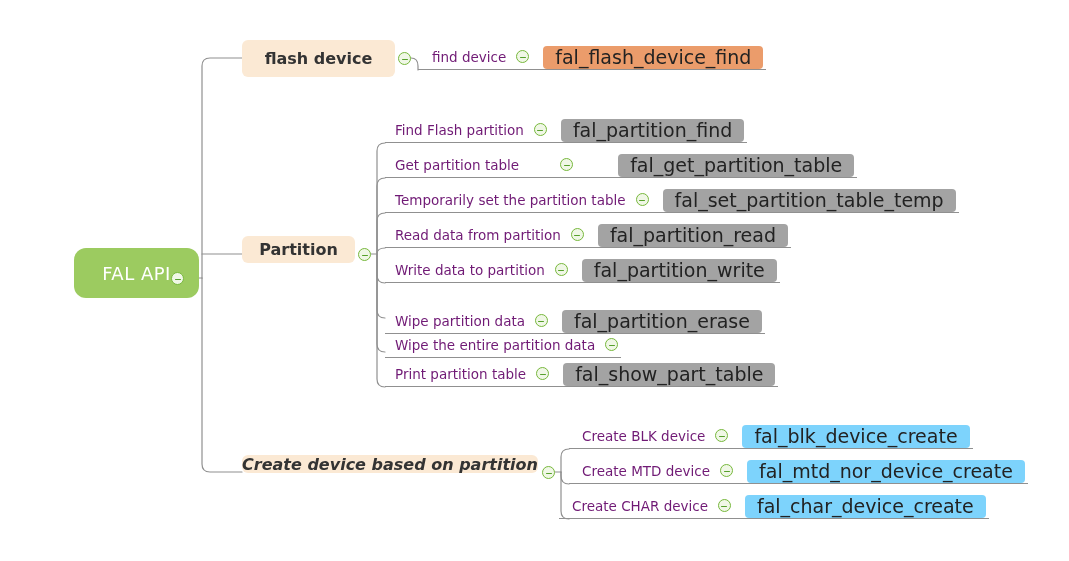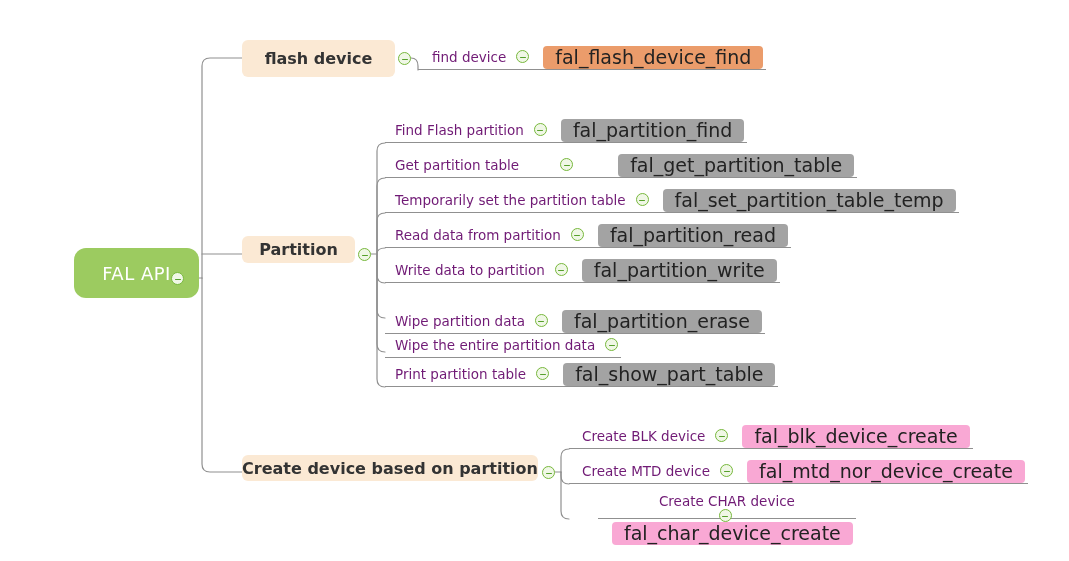--- a/index.html
+++ b/index.html
@@ -21,40 +21,40 @@
     background:#9CCB60;color:#ffffff;font-size:18px;letter-spacing:.5px;
     border-radius:12px;
     margin-left:32px;
   }
   .branch-node{
     background:#FBE9D4;color:#333333;font-size:16px;font-weight:600;
     border-radius:6px;
   }
   .branch-flash{left:242px;top:40px;width:153px;height:37px;}
   .branch-partition{left:242px;top:236px;width:113px;height:27px;}
-  .branch-create{left:242px;top:455px;width:296px;height:26px;}
+  .branch-create{left:242px;top:455px;width:296px;height:18px;font-style:italic;}
 
   
   .row{
     position:absolute;display:flex;align-items:center;height:26px;
     box-sizing:border-box;border-bottom:1px solid #909090;padding-right:3px;
     white-space:nowrap;
   }
   .row .lbl{
     color:#701a75;font-size:13.5px;margin:0 10px 0 10px;align-self:center;
   }
   .row.flash-row .lbl{margin-left:14px;}
   .row.create-row .lbl{margin-left:13px;}
   .fbox{
     margin-left:14px;align-self:flex-end;height:23px;line-height:23px;
     padding:0 12px;border-radius:4px;font-size:19px;color:#222222;
   }
   .fbox.orange{background:#EB9C6B;}
   .fbox.pink{background:#a3a3a3;}
-  .fbox.green{background:#f9a8d4;}
+  .fbox.green{background:#7dd3fc;}
 
   
   .cicon{
     position:relative;width:13px;height:13px;box-sizing:border-box;
     border:1px solid #77B83C;border-radius:50%;background:#F0F7E6;
     flex:0 0 13px;align-self:center;cursor:pointer;
   }
   .cicon::after{
     content:"";position:absolute;left:2.5px;top:5.5px;width:6px;height:1.6px;
     background:#56A02C;border-radius:1px;
@@ -155,19 +155,19 @@
   <div class="row create-row" style="left:569px;top:423px;">
     <span class="lbl">Create BLK device</span>
     <span class="cicon"></span>
     <span class="fbox green">fal_blk_device_create</span>
   </div>
   <div class="row create-row" style="left:569px;top:458px;">
     <span class="lbl">Create MTD device</span>
     <span class="cicon"></span>
     <span class="fbox green">fal_mtd_nor_device_create</span>
   </div>
-  <div class="row create-row" style="left:598px;top:493px;flex-direction:column;">
+  <div class="row create-row" style="left:559px;top:493px;">
     <span class="lbl">Create CHAR device</span>
     <span class="cicon"></span>
     <span class="fbox green">fal_char_device_create</span>
   </div>
 
 </div>
 
 </body></html>

